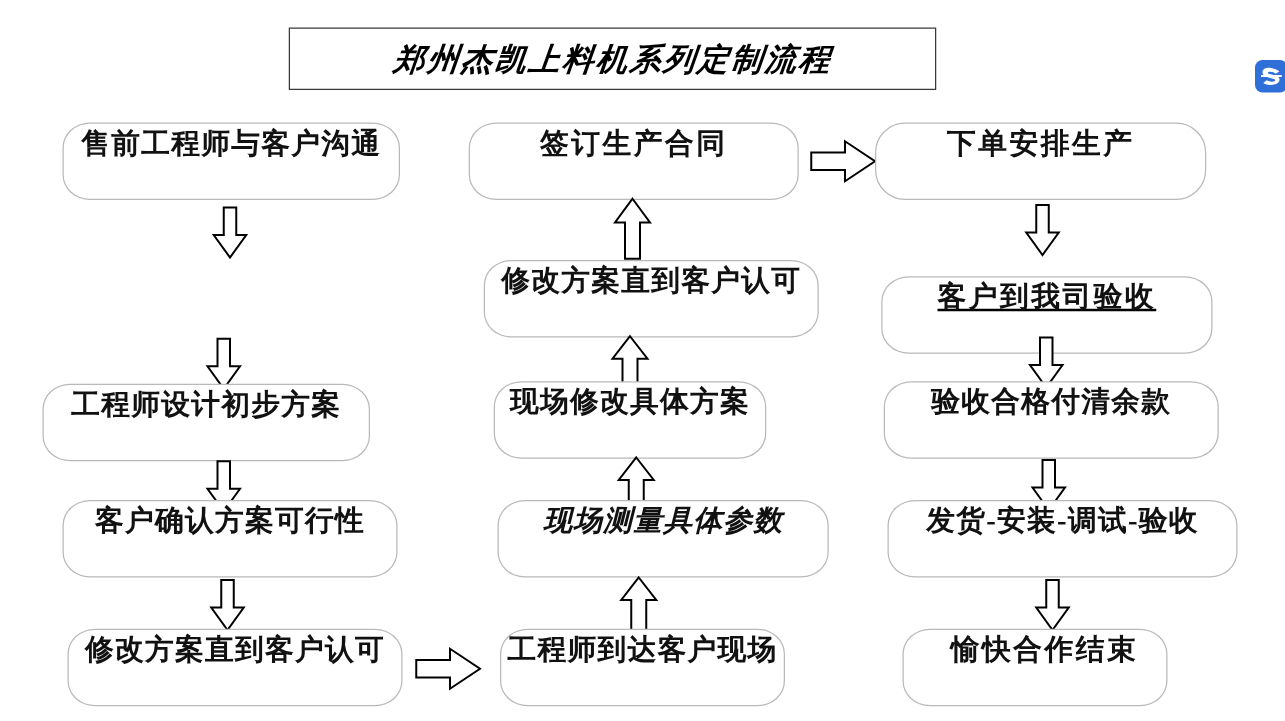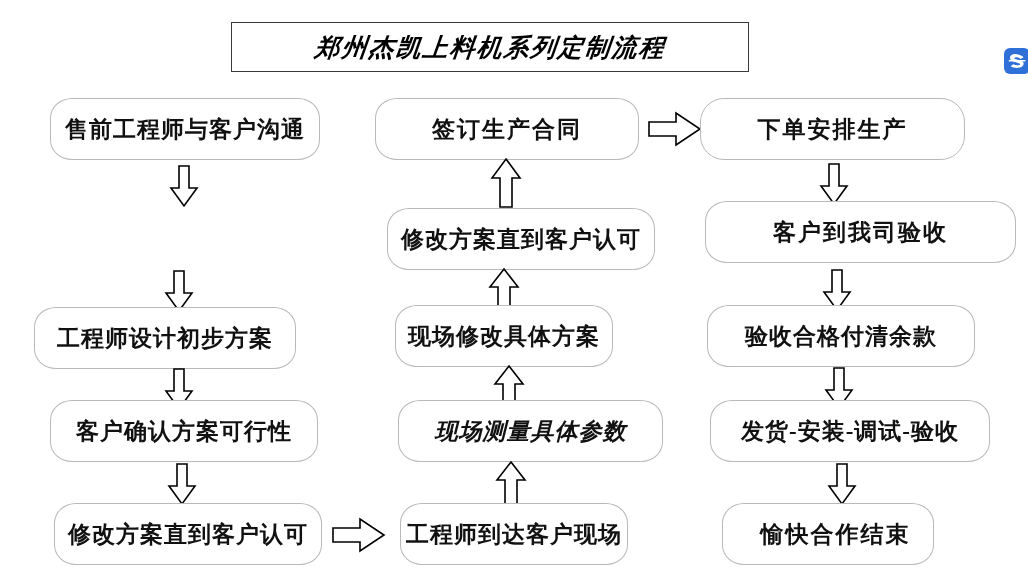--- a/index.html
+++ b/index.html
@@ -44,21 +44,20 @@
   }
 
   
   .node {
     position: absolute;
     box-sizing: border-box;
     background: #ffffff;
     border: 1px solid #b9b9b9;
     border-radius: 22px / 20px;
     display: flex;
-    align-items: center;
     justify-content: center;
   }
   .node-label {
     font-family: "Liberation Serif", "DejaVu Serif", serif;
     font-size: 23px;
     font-weight: bold;
     color: #111111;
     white-space: nowrap;
     letter-spacing: 1px;
   }
@@ -199,21 +198,21 @@
   <div class="node narrow" style="left:700px; top:98px; width:265px; height:62px;border-radius:24px;">
     <span class="node-label">下单安排生产</span>
   </div>
 
   <div class="arrow" style="left:812px; top:162px;">
     <svg width="44" height="44" viewBox="0 0 44 44">
       <polygon points="17,2 27,2 27,24 35,24 22,42 9,24 17,24" fill="#ffffff" stroke="#000000" stroke-width="1.6" stroke-linejoin="miter"></polygon>
     </svg>
   </div>
 
-  <div class="node narrow" style="left:705px; top:201px; width:311px; height:62px;">
+  <div class="node narrow" style="left:705px; top:221px; width:265px; height:62px;text-decoration:underline;">
     <span class="node-label">客户到我司验收</span>
   </div>
 
   <div class="arrow" style="left:815px; top:268px;">
     <svg width="44" height="44" viewBox="0 0 44 44">
       <polygon points="17,2 27,2 27,24 35,24 22,42 9,24 17,24" fill="#ffffff" stroke="#000000" stroke-width="1.6" stroke-linejoin="miter"></polygon>
     </svg>
   </div>
 
   <div class="node" style="left:707px; top:305px; width:268px; height:62px;">

